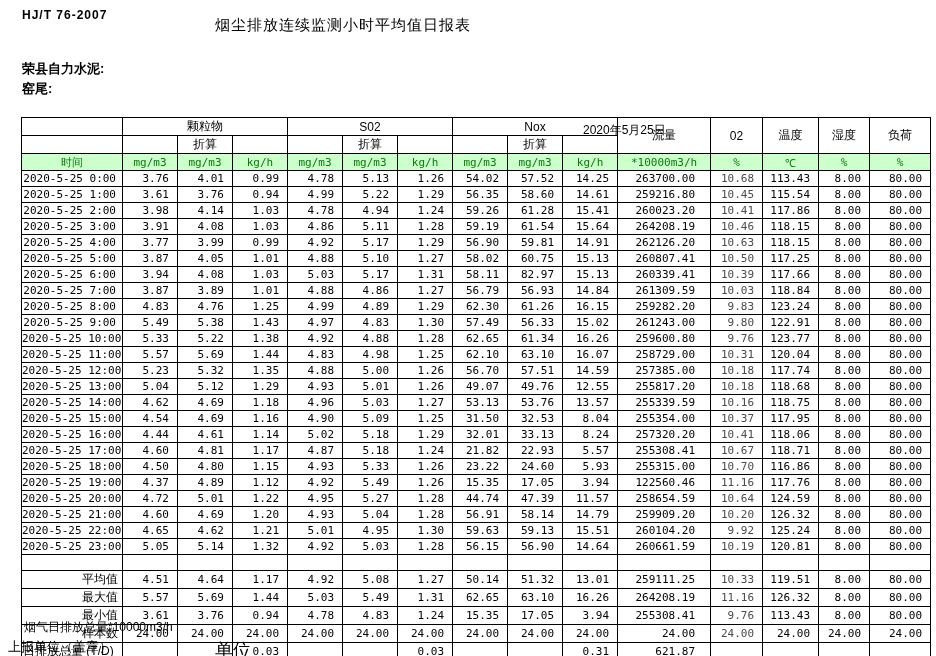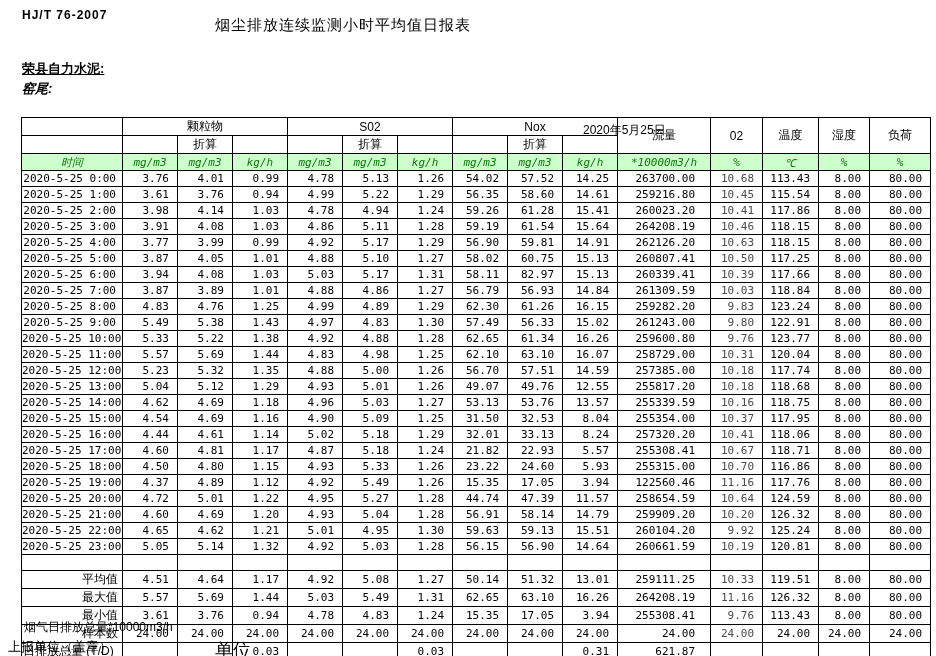--- a/index.html
+++ b/index.html
@@ -3,22 +3,22 @@
 <meta charset="utf-8">
 <style>
   html,body{margin:0;padding:0;}
   body{
     width:936px;height:656px;position:relative;background:#ffffff;
     font-family:"Liberation Sans", sans-serif;overflow:hidden;
   }
   .abs{position:absolute;white-space:nowrap;}
   .std-no{left:22px;top:8px;font-size:12px;font-weight:bold;letter-spacing:1px;}
   .title{left:215px;top:16px;font-size:15px;font-weight:normal;letter-spacing:1px;}
-  .company{left:22px;top:60px;font-size:13px;font-weight:bold;text-decoration:underline;}
-  .location{left:22px;top:80px;font-size:13px;font-weight:bold;font-style:italic;}
+  .company{left:22px;top:60px;font-size:13px;font-weight:bold;}
+  .location{left:22px;top:80px;font-size:13px;font-weight:bold;}
   .date{left:583px;top:82px;font-size:12px;margin-top:40px;}
   .footnote{left:24px;top:619px;font-size:12px;}
   .report-unit{left:8px;top:638px;font-size:13px;}
   .unit-word{left:215px;top:638px;font-size:18px;}
 
   table.report{
     position:absolute;left:21px;top:117px;width:909px;
     border-collapse:collapse;table-layout:fixed;
   }
   table.report td{
@@ -26,21 +26,21 @@
     font-family:"DejaVu Sans Mono", monospace;font-size:11px;
     text-align:right;white-space:nowrap;overflow:hidden;color:#000;
   }
   table.report tr.h1 td, table.report tr.h2 td{
     text-align:center;padding:0;height:14px;
     font-family:"Liberation Sans", sans-serif;font-size:12px;
   }
   table.report tr.h2 td{height:16px;}
   table.report tr.units td{
     background:#ccffcc;color:#0a7a0a;text-align:center;padding:0;height:16px;
-    font-family:"DejaVu Sans Mono", monospace;font-size:11px;font-style:italic;
+    font-family:"DejaVu Sans Mono", monospace;font-size:11px;
   }
   table.report td.time-label{font-family:"Liberation Sans", sans-serif;font-size:13px;}
   table.report td.timecell{padding-right:6px;}
   table.report td.flowcell{padding-right:15px;}
   table.report td.o2cell{color:#4a4a4a;}
   table.report td.sum-label{
     font-family:"Liberation Sans", sans-serif;font-size:12px;padding-right:4px;
   }
   table.report td.total-label{
     font-family:"Liberation Sans", sans-serif;font-size:12px;

